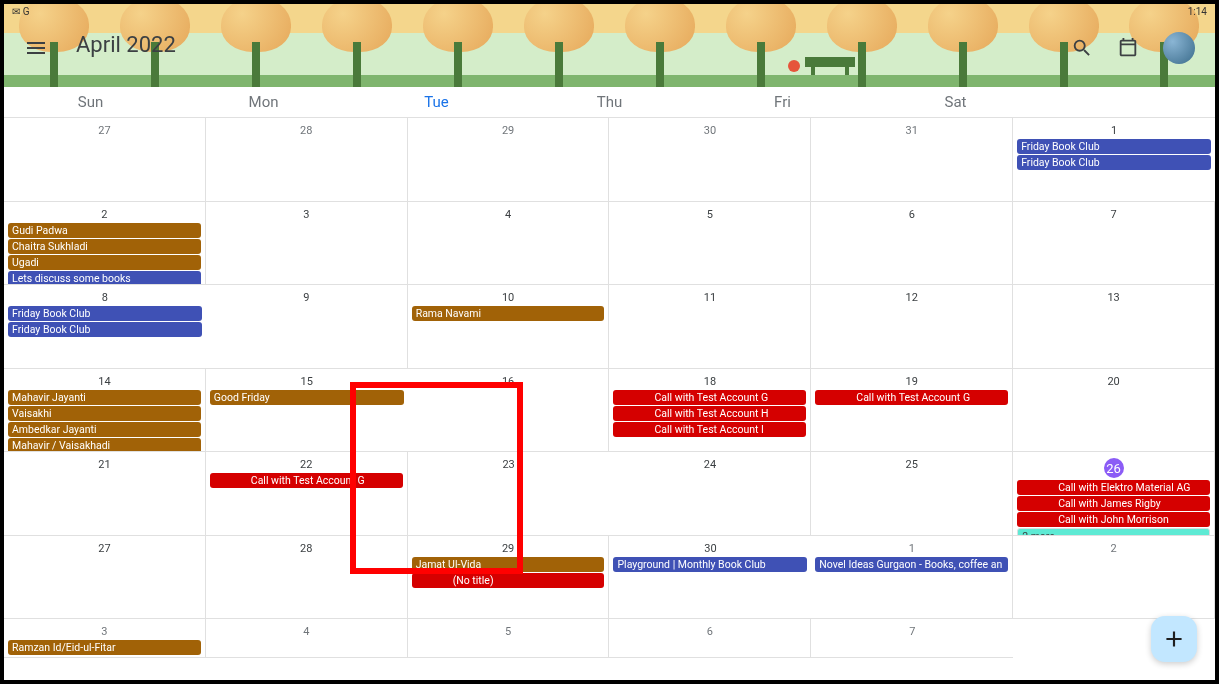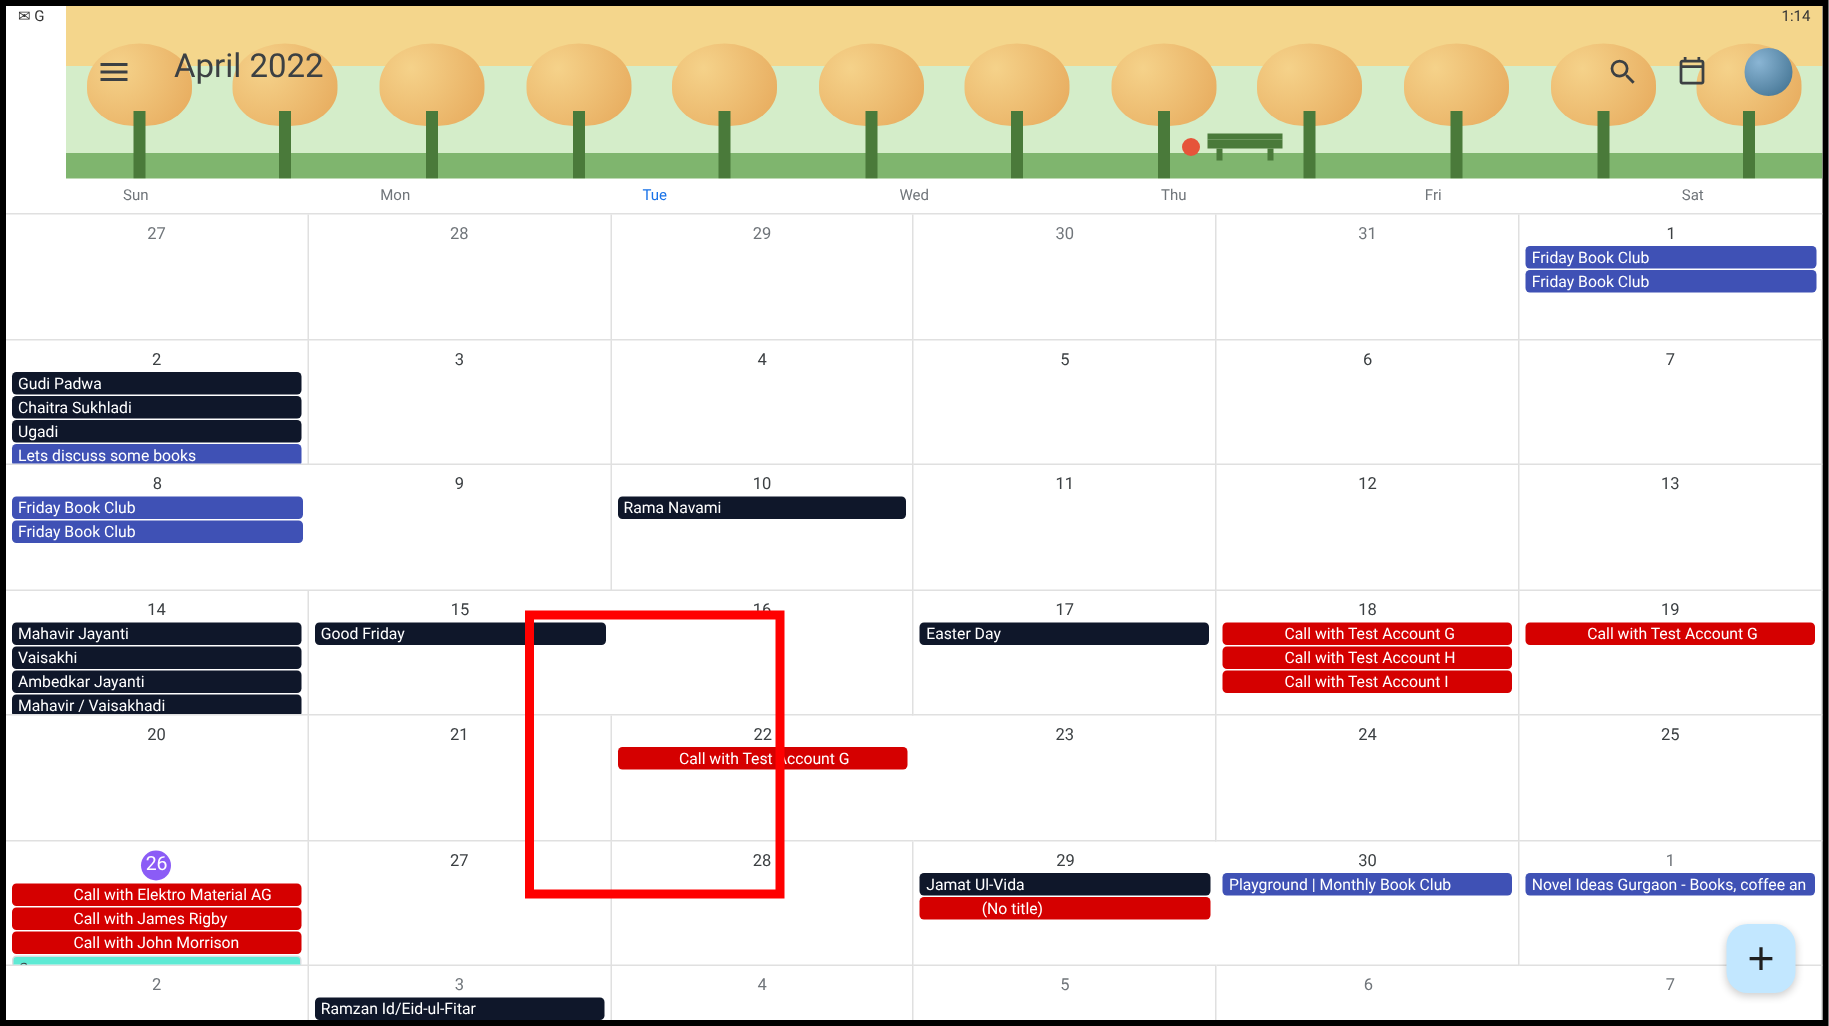--- a/index.html
+++ b/index.html
@@ -1,49 +1,49 @@
 <!DOCTYPE html>
 <html><head>
 <meta charset="utf-8">
 <style>
 * { margin: 0; padding: 0; box-sizing: border-box; }
 body { font-family: 'Roboto', -apple-system, BlinkMacSystemFont, sans-serif; background: #000; display: flex; justify-content: center; }
 .device { width: 1219px; height: 684px; background: #fff; position: relative; overflow: hidden; border: 4px solid #000; }
 .status-bar { position: absolute; top: 0; left: 0; right: 0; height: 14px; display: flex; align-items: center; padding: 0 8px; font-size: 10px; color: #333; z-index: 20; }
 .status-right { margin-left: auto; }
-.header-area { height: 115px; position: relative; background: linear-gradient(to bottom, #f4d68c 0%, #f4d68c 35%, #d4edc9 35%, #d4edc9 85%, #7fb56e 85%, #7fb56e 100%); overflow: hidden; margin-left: 40px; }
+.header-area { height: 83px; position: relative; background: linear-gradient(to bottom, #f4d68c 0%, #f4d68c 35%, #d4edc9 35%, #d4edc9 85%, #7fb56e 85%, #7fb56e 100%); overflow: hidden; }
 .trees { position: absolute; bottom: 0; left: 0; right: 0; height: 115px; display:flex; justify-content: space-around; align-items: flex-end; }
 .tree { position: relative; width: 70px; height: 90px; }
 .tree .canopy { width: 70px; height: 55px; border-radius: 50% 50% 45% 45%; background: radial-gradient(circle at 30% 30%, #f5d28a, #e6a85a); position: absolute; top: 0; }
 .tree .trunk { width: 8px; height: 45px; background: #4a7a3a; position: absolute; bottom: 0; left: 50%; transform: translateX(-50%); }
 .bench { position: absolute; bottom: 12px; right: 360px; width: 50px; height: 18px; }
 .bench .seat { width: 50px; height: 6px; background: #4a7a3a; position: absolute; top: 4px; }
 .bench .back { width: 50px; height: 4px; background: #4a7a3a; position: absolute; top: 0; }
 .bench .leg { width: 4px; height: 8px; background: #4a7a3a; position: absolute; bottom: 0; }
 .ball { width: 12px; height: 12px; border-radius: 50%; background: #e6543a; position: absolute; bottom: 15px; right: 415px; }
 .header-overlay { position: absolute; top: 0; left: 0; right: 0; height: 115px; display: flex; align-items: flex-start; padding: 28px 20px 0; z-index: 10; }
 .menu-icon { width: 24px; height: 24px; cursor: pointer; fill: #3c4043; margin-top: 4px; }
 .month-title { font-size: 22px; font-weight: 400; color: #3c4043; margin-left: 28px; }
 .header-right { margin-left: auto; display: flex; align-items: center; gap: 24px; }
 .search-icon, .today-icon { width: 22px; height: 22px; fill: #3c4043; cursor: pointer; }
 .avatar { width: 32px; height: 32px; border-radius: 50%; background: radial-gradient(circle at 30% 30%, #8ab5d4, #3a6b8a); cursor: pointer; }
 .dow-row { display: grid; grid-template-columns: repeat(7, 1fr); border-bottom: 1px solid #e0e0e0; }
-.dow-cell { text-align: center; font-size: 10px; color: #70757a; padding: 6px 0; }
+.dow-cell { text-align: center; font-size: 15px; color: #70757a; padding: 6px 0; }
 .dow-cell.tue { color: #1a73e8; }
 .grid { display: grid; grid-template-columns: repeat(6, 1fr); grid-template-rows: repeat(6, 1fr); height: 540px; position: relative; }
 .day-cell { border-right: 1px solid #e0e0e0; border-bottom: 1px solid #e0e0e0; padding: 2px; position: relative; overflow: hidden; }
 .day-cell:nth-child(7n) { border-right: none; }
 .day-num { text-align: center; font-size: 11px; color: #3c4043; padding: 4px 0 2px; }
 .day-num.out-month { color: #70757a; }
 .day-num.today { display: flex; justify-content: center; }
 .day-num.today span { background: #8b5cf6; color: #fff; width: 20px; height: 20px; border-radius: 50%; display: flex; align-items: center; justify-content: center; font-size: 13px; }
 .events { display: flex; flex-direction: column; gap: 1px; padding: 0 2px; }
 .event { font-size: 10.5px; color: #fff; padding: 1px 4px; border-radius: 3px; white-space: nowrap; overflow: hidden; text-overflow: ellipsis; cursor: pointer; line-height: 13px; }
 .c-indigo { background: #3f51b5; }
-.c-teal { background: #0f172a; }
+.c-teal { background: #a16207; }
 .c-red { background: #d50000; padding-left: 41px; }
 .c-white { background: #5eead4; color: #3c4043; border: 1px solid #dadce0; }
 .highlight-box { position: absolute; border: 6px solid #ff0000; pointer-events: none; z-index: 5; }
 .fab { position: absolute; bottom: 18px; right: 18px; width: 46px; height: 46px; border-radius: 14px; background: #c2e7ff; display: flex; align-items: center; justify-content: center; cursor: pointer; box-shadow: 0 2px 6px rgba(0,0,0,0.2); z-index: 30; }
 .fab svg { width: 26px; height: 26px; fill: #1f1f1f; }
 </style>
 </head>
 <body>
 
 <div class="device">
@@ -125,21 +125,20 @@
           </svg>
         <div class="avatar"></div>
       </div>
     </div>
   </div>
 
   <div class="dow-row">
       <div class="dow-cell">Sun</div>
       <div class="dow-cell">Mon</div>
       <div class="dow-cell tue">Tue</div>
-      <div class="dow-cell">Wed</div>
       <div class="dow-cell">Thu</div>
       <div class="dow-cell">Fri</div>
       <div class="dow-cell">Sat</div>
     </div>
 
   <div class="grid">
     <div class="highlight-box" style="left: 28.5714%; width: 14.2857%; top: 264px; height: 192px;"></div>
   <div class="day-cell">
         <div class="day-num out-month">27</div>
         <div class="events"></div>
@@ -236,26 +235,20 @@
       </div>
       <div class="day-cell">
         <div class="day-num">15</div>
         <div class="events">
           <div class="event c-teal">Good Friday</div>
         </div>
       </div>
       <div class="day-cell">
         <div class="day-num">16</div>
         <div class="events"></div>
-      </div>
-      <div class="day-cell">
-        <div class="day-num">17</div>
-        <div class="events">
-          <div class="event c-teal">Easter Day</div>
-        </div>
       </div>
       <div class="day-cell">
         <div class="day-num">18</div>
         <div class="events">
           <div class="event c-red">Call with Test Account G</div>
           <div class="event c-red">Call with Test Account H</div>
           <div class="event c-red">Call with Test Account I</div>
         </div>
       </div>
       <div class="day-cell">

